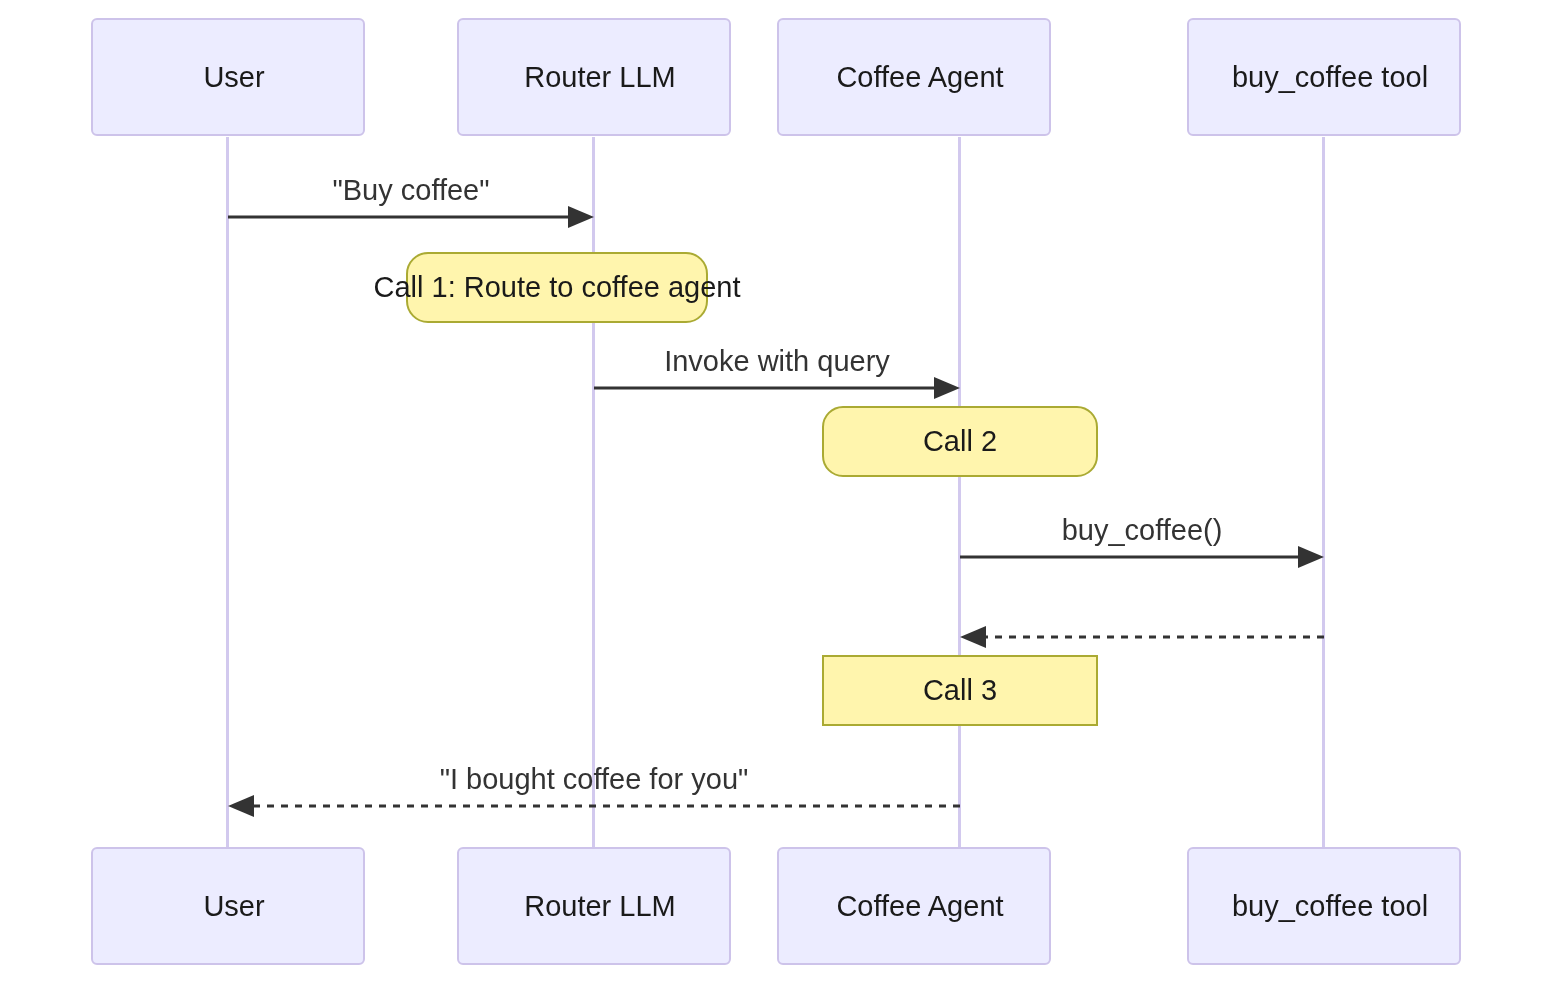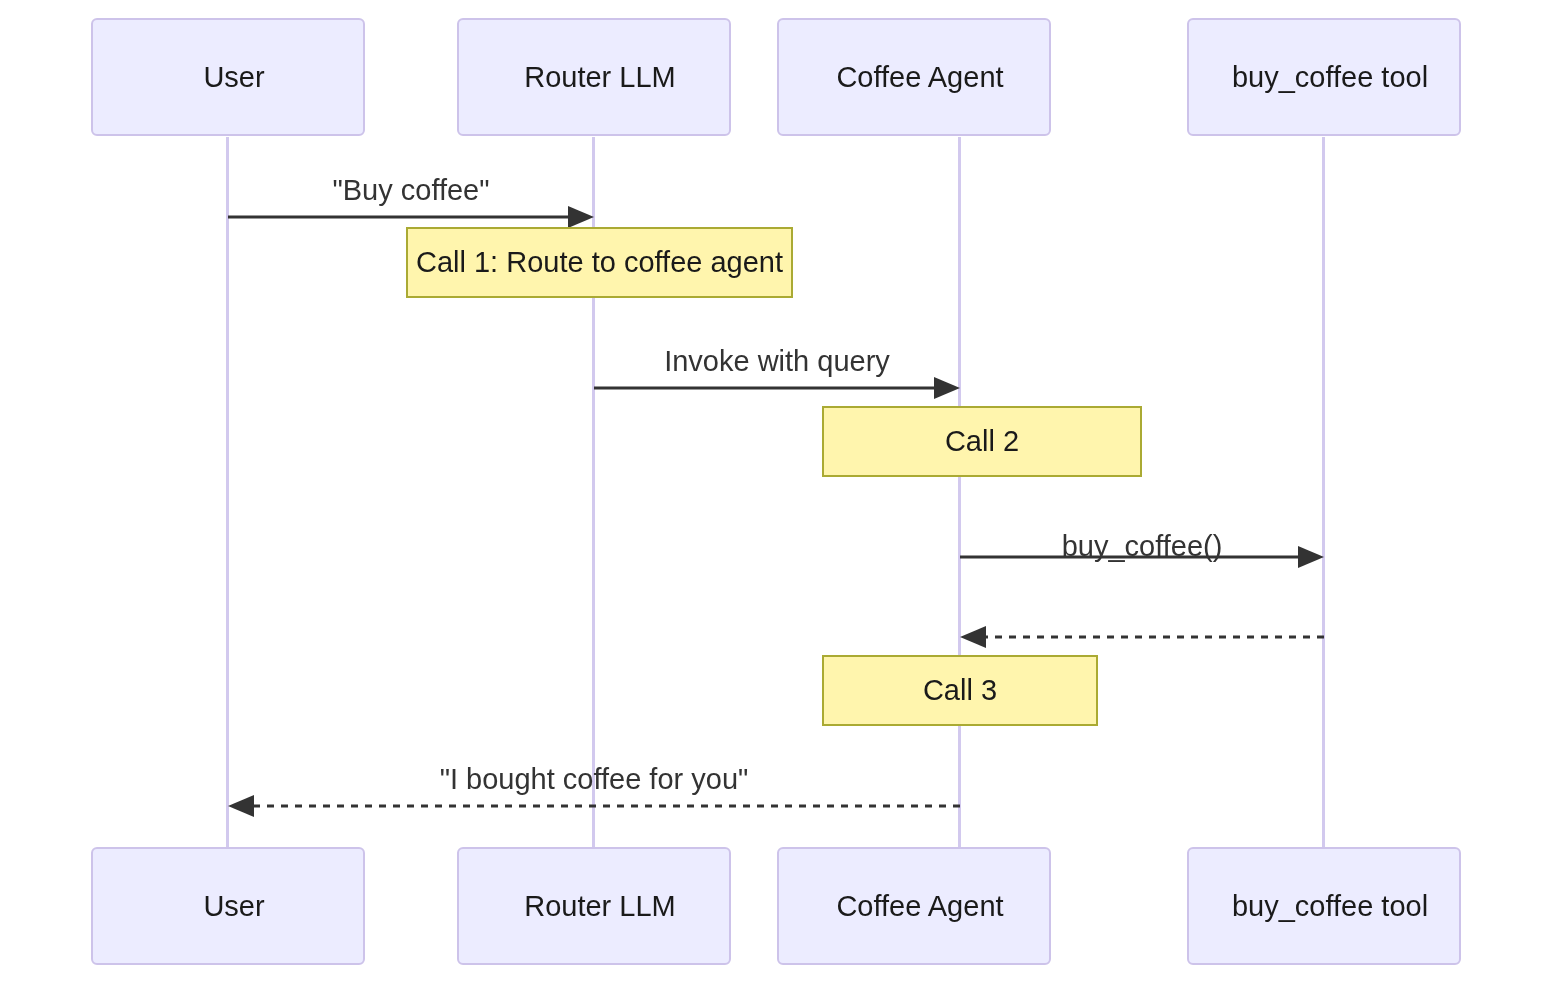--- a/index.html
+++ b/index.html
@@ -75,36 +75,36 @@
     position: absolute;
     text-align: center;
     font-size: 29px;
     color: var(--message-text);
     height: 36px;
     line-height: 36px;
     white-space: nowrap;
   }
   .ml-1 { left: 228px; width: 366px; top: 172px; }
   .ml-2 { left: 594px; width: 366px; top: 343px; }
-  .ml-3 { left: 960px; width: 364px; top: 528px; }
+  .ml-3 { left: 960px; width: 364px; top: 512px; }
   .ml-4 { left: 960px; width: 364px; top: 592px; }
   .ml-5 { left: 228px; width: 732px; top: 761px; }
   .note {
     position: absolute;
     background: var(--note-fill);
     border: 2px solid var(--note-border);
     display: flex;
     align-items: center;
     justify-content: center;
     font-size: 29px;
     color: #1a1a1a;
     white-space: nowrap;
   }
-  .note-1 { left: 406px; top: 227px; width: 387px; height: 71px; }
-  .note-2 { left: 822px; top: 406px; width: 320px; height: 71px; }
+  .note-1 { left: 406px; top: 252px; width: 302px; height: 71px; border-radius: 22px; }
+  .note-2 { left: 822px; top: 406px; width: 276px; height: 71px; border-radius: 21px; }
   .note-3 { left: 822px; top: 655px; width: 276px; height: 71px; }
 </style>
 </head>
 <body>
 
 <div class="canvas">
 
   <div class="lifeline ll-1"></div>
   <div class="lifeline ll-2"></div>
   <div class="lifeline ll-3"></div>

